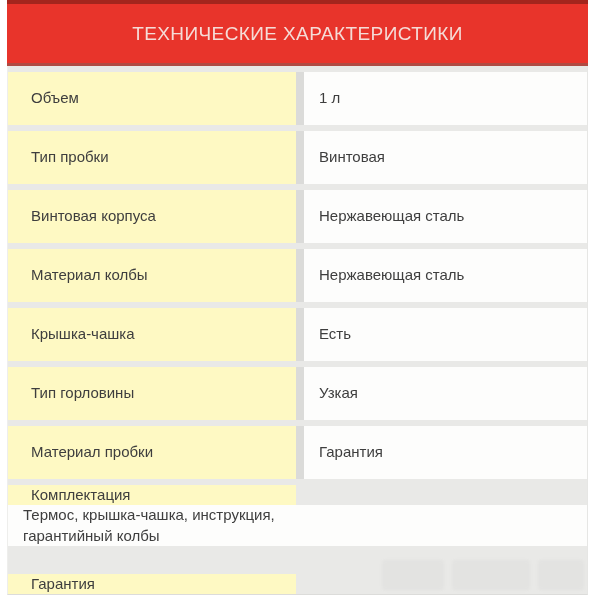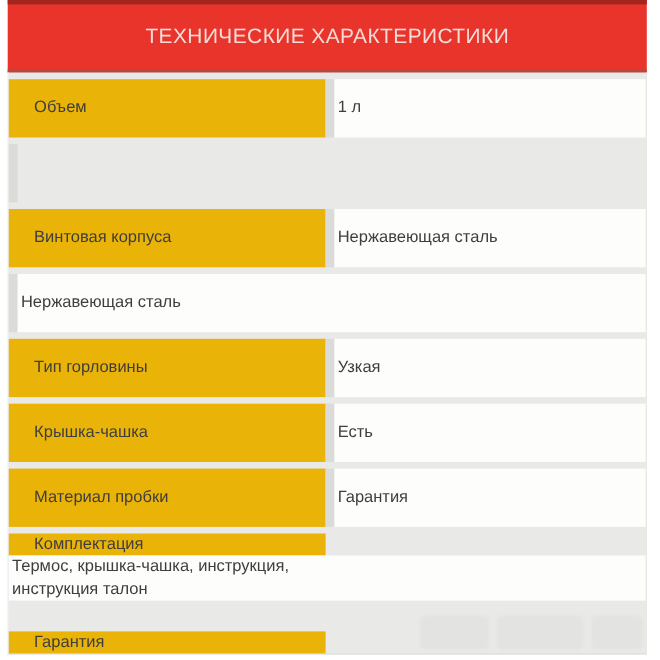--- a/index.html
+++ b/index.html
@@ -42,36 +42,36 @@
     gap: 6px;
     border-bottom: 1px solid #dcdcda;
     border-right: 1px solid #e6e6e4;
     border-left: 1px solid #eeeeec;
   }
   .spec-row { display: flex; height: 53px; }
   .spec-row.tall { height: 60px; flex-direction: column; }
   .spec-row.last { height: 43px; align-items: flex-end; }
   .cell-label {
     width: 288px;
-    background: #eab308;
+    background: #fef9c3;
     display: flex;
     align-items: center;
     padding-left: 23px;
     padding-right: 10px;
   }
   .col-divider {
     width: 8px;
     background: #dbdbd9;
   }
   .cell-value {
     flex: 1;
     background: #fdfdfc;
     display: flex;
     align-items: center;
-    padding-left: 3px;
+    padding-left: 15px;
     padding-right: 8px;
   }
   .cell-label span, .cell-value span {
     font-size: 15px;
     color: #3e3e3e;
     line-height: 1.35;
   }
   .cell-value span { max-width: 255px; }
   
   .watermark {
@@ -108,77 +108,86 @@
       <div class="cell-label">
           <span>Объем</span>
         </div>
       <div class="col-divider"></div>
       <div class="cell-value">
           <span>1 л</span>
         </div>
     </div>
 
     <div class="spec-row">
-      <div class="col-divider"></div>
+      <div class="cell-label">
+          <span>Тип пробки</span>
+        </div>
+      <div class="col-divider"></div>
+      <div class="cell-value">
+          <span>Винтовая</span>
+        </div>
     </div>
 
     <div class="spec-row">
       <div class="cell-label">
           <span>Винтовая корпуса</span>
         </div>
       <div class="col-divider"></div>
       <div class="cell-value">
           <span>Нержавеющая сталь</span>
         </div>
     </div>
 
     <div class="spec-row">
+      <div class="cell-label">
+          <span>Материал колбы</span>
+        </div>
       <div class="col-divider"></div>
       <div class="cell-value">
           <span>Нержавеющая сталь</span>
         </div>
     </div>
 
     <div class="spec-row">
       <div class="cell-label">
+          <span>Крышка-чашка</span>
+        </div>
+      <div class="col-divider"></div>
+      <div class="cell-value">
+          <span>Есть</span>
+        </div>
+    </div>
+
+    <div class="spec-row">
+      <div class="cell-label">
           <span>Тип горловины</span>
         </div>
       <div class="col-divider"></div>
       <div class="cell-value">
           <span>Узкая</span>
         </div>
     </div>
 
     <div class="spec-row">
       <div class="cell-label">
-          <span>Крышка-чашка</span>
-        </div>
-      <div class="col-divider"></div>
-      <div class="cell-value">
-          <span>Есть</span>
-        </div>
-    </div>
-
-    <div class="spec-row">
-      <div class="cell-label">
           <span>Материал пробки</span>
         </div>
       <div class="col-divider"></div>
       <div class="cell-value">
           <span>Гарантия</span>
         </div>
     </div>
 
     <div class="spec-row tall">
       <div class="cell-label">
           <span>Комплектация</span>
         </div>
       <div class="col-divider"></div>
       <div class="cell-value">
-          <span>Термос, крышка-чашка, инструкция, инструкция талон</span>
+          <span>Термос, крышка-чашка, инструкция, гарантийный колбы</span>
         </div>
     </div>
 
     <div class="spec-row last">
       <div class="cell-label">
           <span>Гарантия</span>
         </div>
       <div class="col-divider"></div>
     </div>
 

